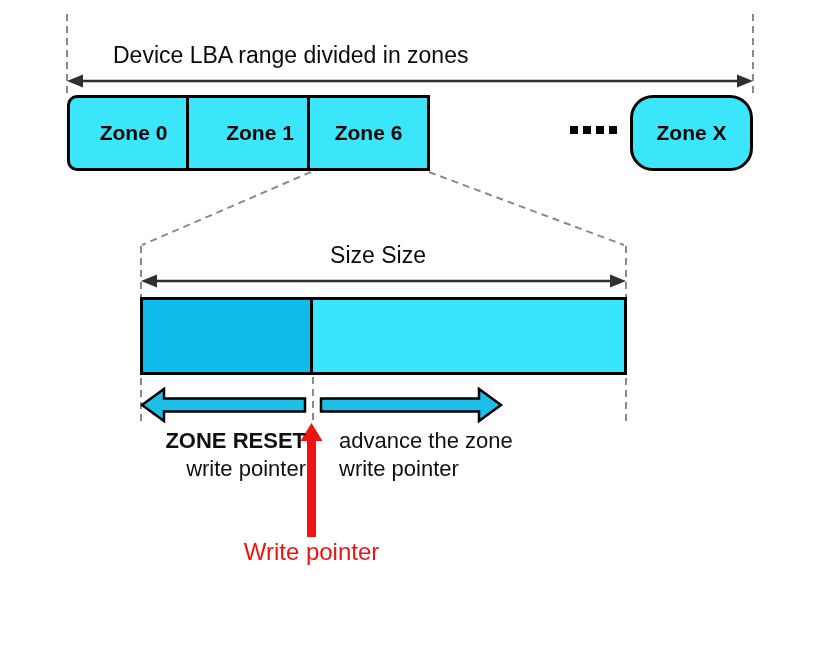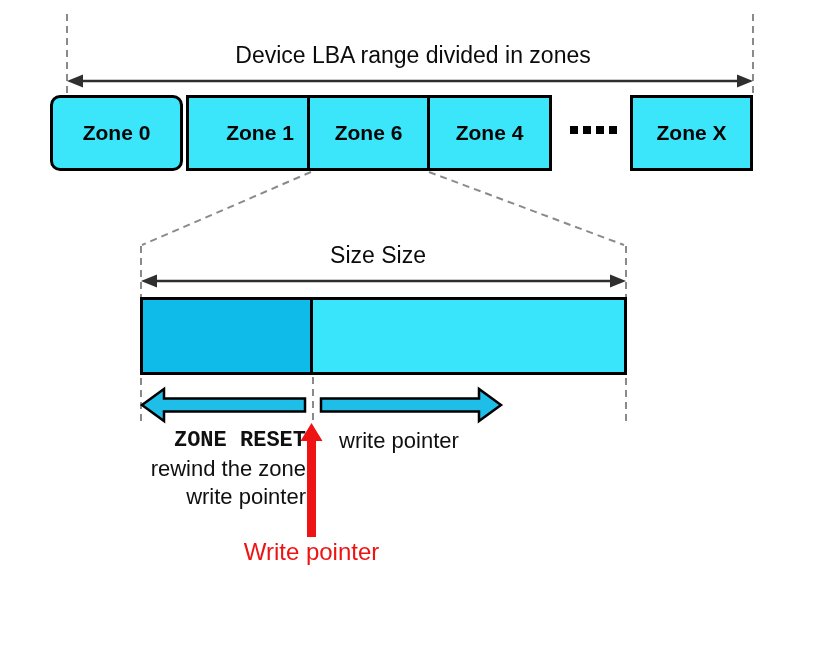--- a/index.html
+++ b/index.html
@@ -4,21 +4,21 @@
 <style>
   html,body{margin:0;padding:0;background:#ffffff;}
   #canvas{
     position:relative;width:826px;height:647px;background:#ffffff;overflow:hidden;
     font-family:"Liberation Sans",sans-serif;color:#0a0a0a;
   }
   .abs{position:absolute;}
   svg.overlay{position:absolute;left:0;top:0;pointer-events:none;}
 
   .title{
-    left:113px;top:42px;width:600px;text-align:center;
+    left:113px;top:42px;width:600px;
     font-size:23px;line-height:26px;color:#0b0b0b;
   }
   .zone-box{
     top:95px;height:76px;background:#3BE6FA;border:3px solid #000;
     box-sizing:border-box;display:flex;align-items:center;justify-content:center;
     font-weight:bold;font-size:21px;color:#050505;
   }
   .dots{left:570px;top:126px;display:flex;gap:5px;}
   .dots span{width:8px;height:8px;background:#000;display:block;}
 
@@ -27,21 +27,21 @@
     font-size:23px;line-height:26px;color:#0b0b0b;
   }
   .zone-bar{
     left:140px;top:297px;width:487px;height:78px;box-sizing:border-box;
     border:3px solid #000;display:flex;
   }
   .zone-bar .written{width:170px;box-sizing:border-box;background:#0FBCE9;border-right:3px solid #000;}
   .zone-bar .unwritten{flex:1;background:#38E5FA;}
 
   .txt-block{font-size:22px;line-height:28px;color:#101010;}
-  .txt-block .hd{font-weight:bold;font-family:Liberation Mono, monospace;}
+  .txt-block .hd{font-weight:bold;}
   .reset-block{left:100px;top:427px;width:206px;text-align:right;}
   .write-block{left:339px;top:427px;width:230px;text-align:left;}
 
   .wp-label{
     left:191px;top:536px;width:241px;text-align:center;
     font-size:24px;line-height:32px;color:#EE1414;
   }
 </style>
 </head>
 <body>
@@ -74,56 +74,53 @@
 
     <polygon points="142,405 164,389 164,398.5 305,398.5 305,411.5 164,411.5 164,421" stroke="#000" stroke-width="2.5" fill="#1FBEE8"></polygon>
 
     <polygon points="501,405 479,389 479,398.5 321,398.5 321,411.5 479,411.5 479,421" stroke="#000" stroke-width="2.5" fill="#1FBEE8"></polygon>
 
     <polygon points="307,537 307,441 300.5,441 311.5,423 322.5,441 316,441 316,537" fill="#EE1414"></polygon>
   </svg>
 
   <div class="abs title">Device LBA range divided in zones</div>
 
-  <div class="abs zone-box" style="left:50px;width:133px;border-radius:10px;">
+  <div class="abs zone-box" style="left:67px;width:133px;border-radius:10px;">
     <span>Zone 0</span>
   </div>
   <div class="abs zone-box" style="left:186px;width:148px;">
     <span>Zone 1</span>
   </div>
   <div class="abs zone-box" style="left:307px;width:123px;">
     <span>Zone 6</span>
   </div>
-  <div class="abs zone-box" style="left:427px;width:125px;">
-    <span>Zone 4</span>
-  </div>
   <div class="abs dots">
     <span></span>
     <span></span>
     <span></span>
     <span></span>
   </div>
-  <div class="abs zone-box" style="left:630px;width:123px;">
+  <div class="abs zone-box" style="left:630px;width:123px;border-radius:23px;">
     <span>Zone X</span>
   </div>
 
   <div class="abs zone-size-label">Size Size</div>
 
   <div class="abs zone-bar">
     <div class="written"></div>
     <div class="unwritten"></div>
   </div>
 
   <div class="abs txt-block reset-block">
     <div class="hd">ZONE RESET</div>
-    <div>rewind the zone</div>
     <div>write pointer</div>
   </div>
 
   <div class="abs txt-block write-block">
+    <div>advance the zone</div>
     <div>write pointer</div>
   </div>
 
   <div class="abs wp-label">
     <div>Write pointer</div>
   </div>
 
 </div>
 
 </body></html>

